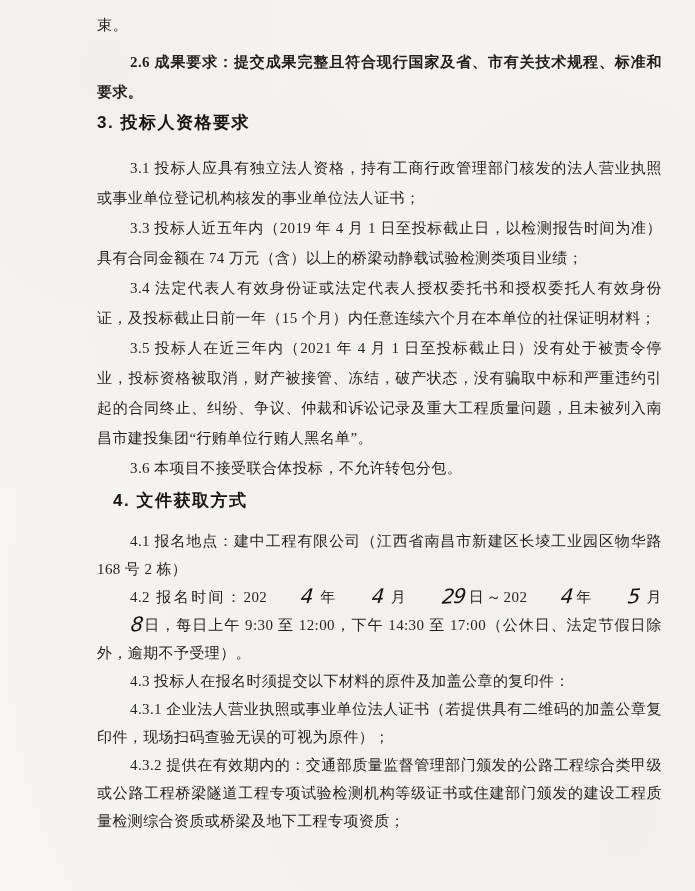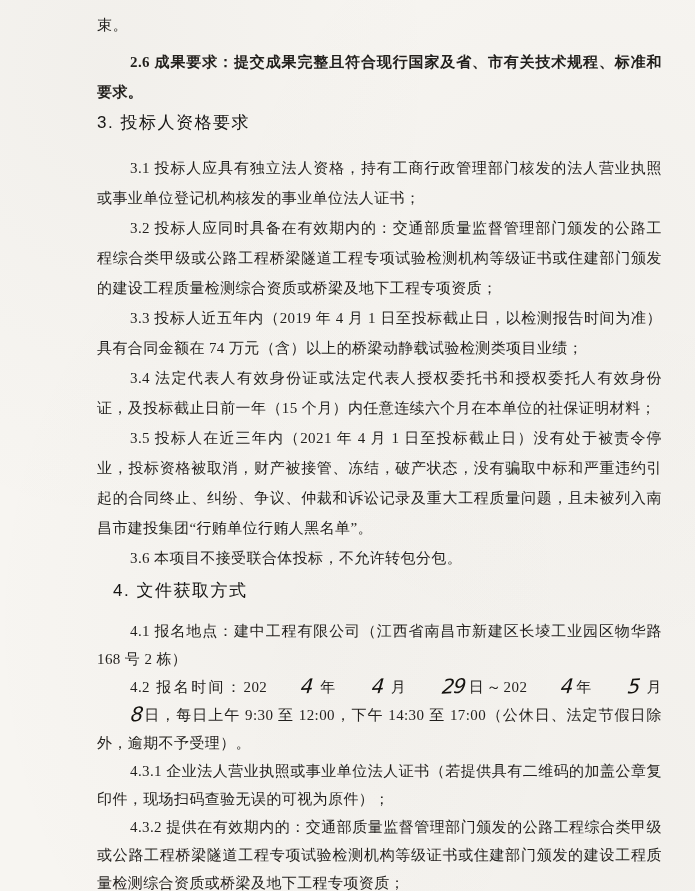--- a/index.html
+++ b/index.html
@@ -29,21 +29,21 @@
     text-align: justify;
     line-height: 30px;
   }
   .indent { text-indent: 33px; }
   .cont { margin-top: 2px; }
   .p26 { margin-top: 7px; font-weight: bold; }
   h3 {
     margin: 4px 0 18px 0;
     font-family: "Liberation Sans", "DejaVu Sans", sans-serif;
     font-size: 17px;
-    font-weight: normal;
+    font-weight: bold;
     color: #161514;
     letter-spacing: 1.5px;
     line-height: 24px;
   }
   h3.h4 { margin: 4px 0 14px 16px; }
   .sec4 p { line-height: 28px; }
   .gap-to-h4 { height: 2px; }
   .hw {
     font-family: "DejaVu Sans", sans-serif;
     font-style: italic;
@@ -64,32 +64,32 @@
 <div class="page">
 
   <p class="cont">束。</p>
 
   <p class="indent p26">2.6 成果要求：提交成果完整且符合现行国家及省、市有关技术规程、标准和要求。</p>
 
   <h3>3. 投标人资格要求</h3>
 
   <div class="sec3">
     <p class="indent">3.1 投标人应具有独立法人资格，持有工商行政管理部门核发的法人营业执照或事业单位登记机构核发的事业单位法人证书；</p>
-    <p class="indent">3.2 投标人应同时具备在有效期内的：交通部质量监督管理部门颁发的公路工程综合类甲级或公路工程桥梁隧道工程专项试验检测机构等级证书或住建部门颁发的建设工程质量检测综合资质或桥梁及地下工程专项资质；</p>
     <p class="indent">3.3 投标人近五年内（2019 年 4 月 1 日至投标截止日，以检测报告时间为准）具有合同金额在 74 万元（含）以上的桥梁动静载试验检测类项目业绩；</p>
     <p class="indent">3.4 法定代表人有效身份证或法定代表人授权委托书和授权委托人有效身份证，及投标截止日前一年（15 个月）内任意连续六个月在本单位的社保证明材料；</p>
     <p class="indent">3.5 投标人在近三年内（2021 年 4 月 1 日至投标截止日）没有处于被责令停业，投标资格被取消，财产被接管、冻结，破产状态，没有骗取中标和严重违约引起的合同终止、纠纷、争议、仲裁和诉讼记录及重大工程质量问题，且未被列入南昌市建投集团“行贿单位行贿人黑名单”。</p>
     <p class="indent">3.6 本项目不接受联合体投标，不允许转包分包。</p>
   </div>
 
   <div class="gap-to-h4"></div>
 
   <h3 class="h4">4. 文件获取方式</h3>
 
   <div class="sec4">
     <p class="indent">4.1 报名地点：建中工程有限公司（江西省南昌市新建区长堎工业园区物华路 168 号 2 栋）</p>
     <p class="indent"><span>4.2 报名时间：202</span><span class="hw">4</span><span> 年</span><span class="hw">4</span><span> 月</span><span class="hw">29</span><span>日～202</span><span class="hw">4</span><span>年</span><span class="hw">5</span><span> 月</span><span class="hw">8</span><span>日，每日上午 9:30 至 12:00，下午 14:30 至 17:00（公休日、法定节假日除外，逾期不予受理）。</span></p>
+    <p class="indent">4.3 投标人在报名时须提交以下材料的原件及加盖公章的复印件：</p>
     <p class="indent">4.3.1 企业法人营业执照或事业单位法人证书（若提供具有二维码的加盖公章复印件，现场扫码查验无误的可视为原件）；</p>
     <p class="indent">4.3.2 提供在有效期内的：交通部质量监督管理部门颁发的公路工程综合类甲级或公路工程桥梁隧道工程专项试验检测机构等级证书或住建部门颁发的建设工程质量检测综合资质或桥梁及地下工程专项资质；</p>
 
   </div>
 
 </div>
 
 </body></html>

